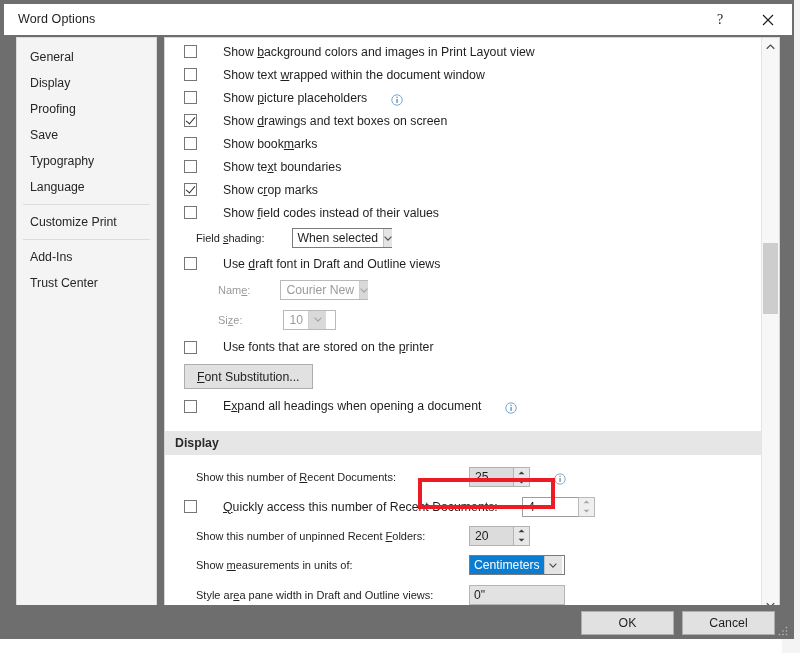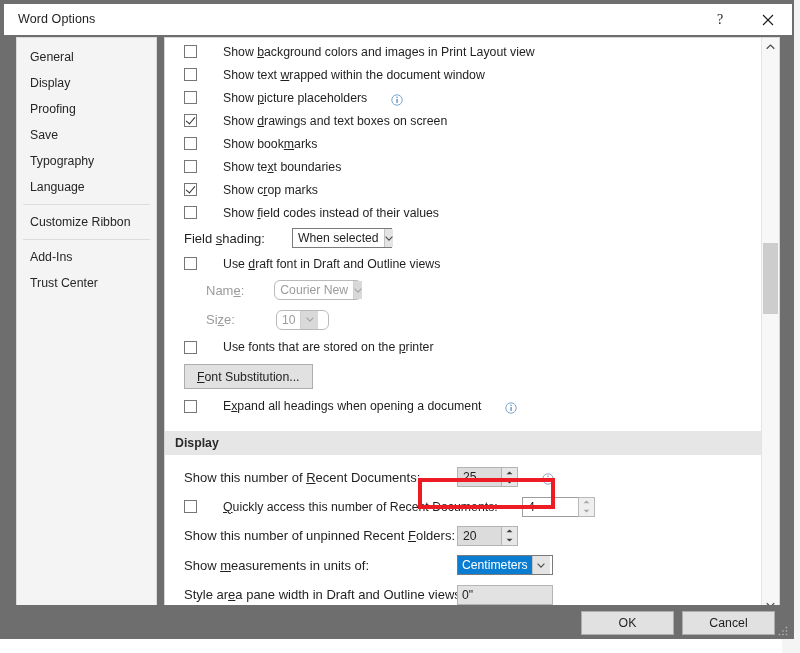--- a/index.html
+++ b/index.html
@@ -174,22 +174,23 @@
   }
   .cb-label {
     font-size: 12.3px;
     color: #1f1f1f;
     margin-left: 8px;
     cursor: default;
   }
   .cb-label u { text-decoration: underline; }
 
   .plain-label {
-    font-size: 13px;
+    font-size: 11px;
     color: #1f1f1f;
+    margin-left: 12px;
   }
   .plain-label.dim { color: #9b9b9b; }
   .plain-label u { text-decoration: underline; }
 
   
   .info-ico {
     display: inline-block;
     width: 12px; height: 12px;
     margin-left: 6px;
     vertical-align: -2px;
@@ -215,21 +216,21 @@
     align-items: center;
   }
   .combo .carrow {
     width: 17px;
     background: #e4e4e4;
     border-left: 1px solid #c3c3c3;
     display: flex;
     align-items: center;
     justify-content: center;
   }
-  .combo.disabled { border-color: #b9b9b9; border-radius: 6px; }
+  .combo.disabled { border-color: #b9b9b9; }
   .combo.disabled .cval { color: #9b9b9b; }
   .combo.disabled .carrow { background: #d9d9d9; border-left-color: #cfcfcf; }
   .combo.selected-text .cval {
     background: #0a7cd1;
     color: #ffffff;
     padding: 0 4px;
   }
 
   
   .tbox {
@@ -406,21 +407,21 @@
 
     <div id="sidebar">
       <div style="height:6px"></div>
       <div class="side-item"><span>General</span></div>
       <div class="side-item"><span>Display</span></div>
       <div class="side-item"><span>Proofing</span></div>
       <div class="side-item"><span>Save</span></div>
       <div class="side-item"><span>Typography</span></div>
       <div class="side-item"><span>Language</span></div>
       <div class="side-sep"></div>
-      <div class="side-item"><span>Customize Ribbon</span></div>
+      <div class="side-item"><span>Customize Print</span></div>
       <div class="side-sep"></div>
       <div class="side-item"><span>Add-Ins</span></div>
       <div class="side-item"><span>Trust Center</span></div>
     </div>
 
     <div id="content-pane">
       <div id="content-scroll">
 
         <div style="padding-left:19px; padding-top:2px;">
 

